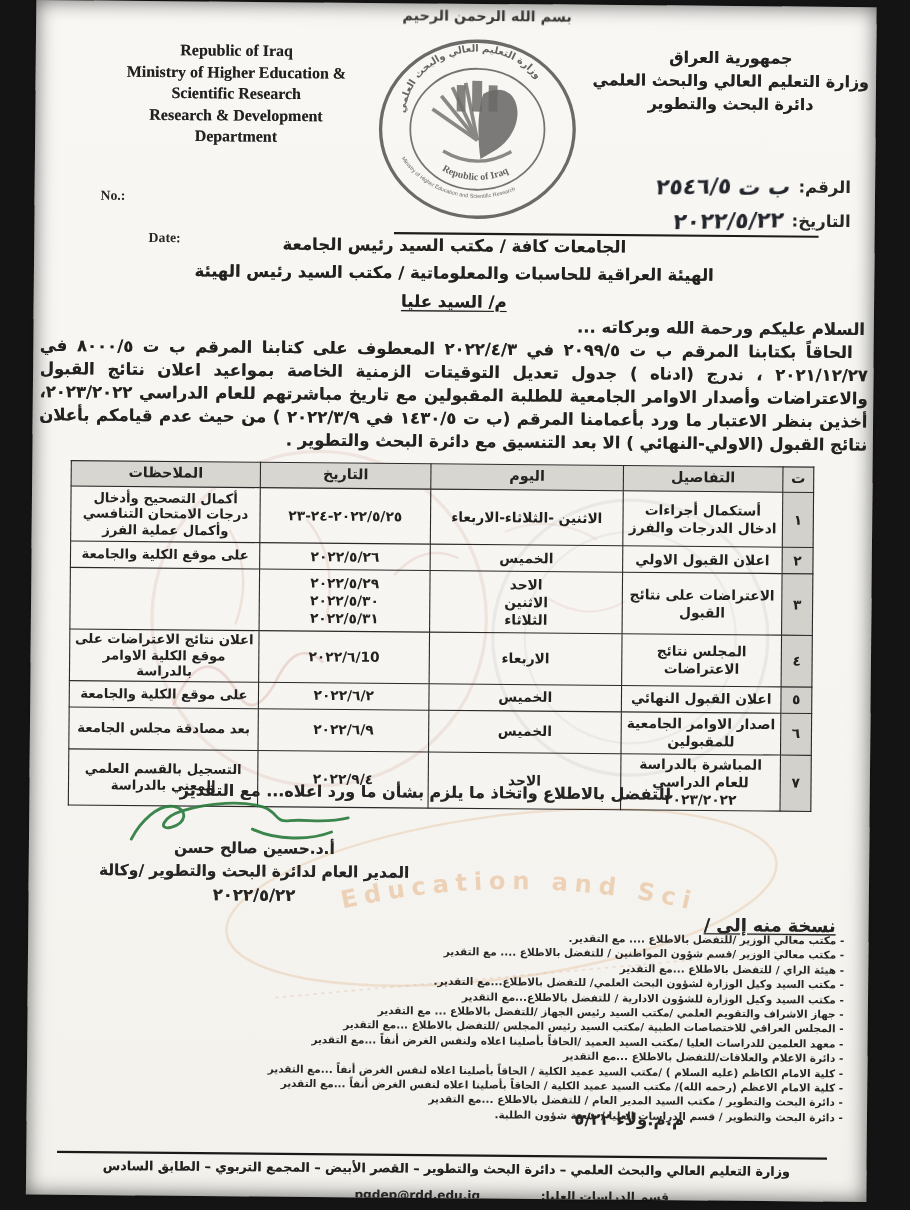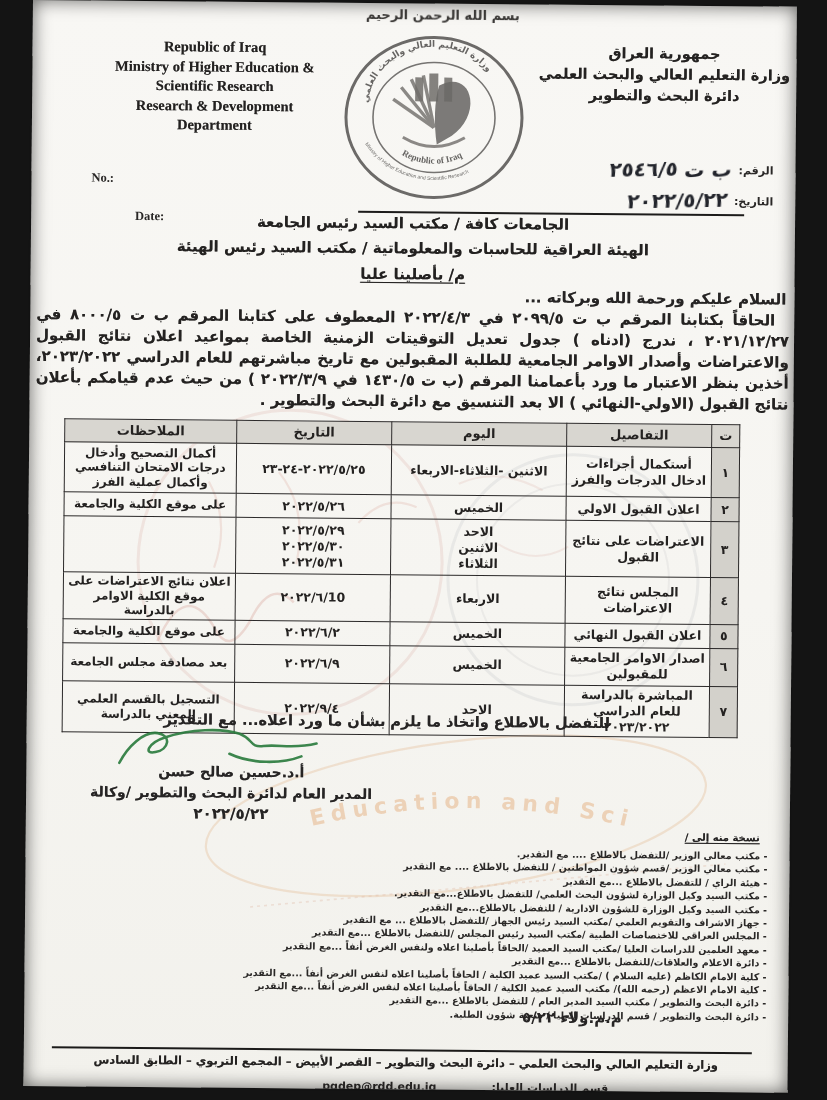--- a/index.html
+++ b/index.html
@@ -23,21 +23,21 @@
   .en-header{left:55px;top:36px;width:255px;text-align:center;
     font-family:"Liberation Serif","DejaVu Serif",serif;font-weight:bold;
     font-size:14.5px;line-height:19.5px;color:#232120;}
   .no-date-label{left:60px;font-family:"Liberation Serif",serif;font-weight:bold;font-size:12.5px;color:#2a2827;text-align:center;}
   .basmala{left:322px;top:4px;width:176px;text-align:center;font-size:13px;font-weight:bold;
     color:#3a3836;filter:blur(.3px);direction:rtl;}
   .emblem{left:305px;top:26px;width:195px;height:172px;opacity:.82;}
   .ar-header{left:498px;top:38px;width:268px;text-align:center;direction:rtl;
     font-size:14.5px;font-weight:bold;line-height:21px;color:#242221;}
   .ref-row{display:flex;direction:rtl;align-items:center;gap:7px;}
-  .ref-label{font-size:11px;font-weight:bold;color:#2a2827;}
+  .ref-label{font-size:15px;font-weight:bold;color:#2a2827;}
   .hand{font-size:20px;font-weight:bold;color:#23252c;letter-spacing:2px;
     transform:skewX(-7deg) rotate(-1.5deg);filter:blur(.25px);}
   .hand.small-gap{letter-spacing:1px;}
   .date-underline{left:327px;top:208px;width:386px;border-top:2px solid #1d1c1b;}
   
   .addressing{left:110px;top:211px;width:544px;text-align:center;direction:rtl;
     font-size:15px;font-weight:bold;color:#232120;}
   .addressing .l2{margin-top:7px;}
   .subject{margin-top:8px;display:inline-block;text-decoration:underline;text-underline-offset:3px;}
   .salutation{right:8px;top:284px;direction:rtl;font-size:15px;font-weight:bold;}
@@ -54,21 +54,21 @@
   table.sched td.col-date{direction:ltr;}
   table.sched td.col-notes{line-height:14.5px;font-size:12px;}
   
   .closing{left:80px;width:560px;top:710px;text-align:center;direction:rtl;
     font-size:14.5px;font-weight:bold;}
   .sig-squiggle{left:85px;top:720px;width:215px;height:52px;}
   .sig-block{left:40px;top:760px;width:330px;text-align:center;direction:rtl;
     font-size:14px;font-weight:bold;line-height:21px;}
   .sig-date{font-size:15px;letter-spacing:1px;}
   
-  .cc-heading{right:30px;top:826px;direction:rtl;font-size:10px;font-weight:bold;
+  .cc-heading{right:30px;top:826px;direction:rtl;font-size:16px;font-weight:bold;
     text-decoration:underline;text-underline-offset:2px;}
   .cc-list{right:22px;top:843px;left:60px;direction:rtl;text-align:right;
     font-size:9.5px;font-weight:600;line-height:13.4px;color:#2a2827;list-style:none;margin:0;padding:0;}
   .cc-list div::before{content:"- ";font-weight:bold;}
   .cc-typist{left:498px;top:1004px;direction:rtl;font-size:15px;font-weight:bold;}
   
   .footer-rule{left:28px;right:36px;top:1046px;border-top:2.5px solid #1b1a19;}
   .footer-line1{left:20px;right:20px;top:1052px;text-align:center;direction:rtl;
     font-size:11.5px;font-weight:bold;color:#242221;}
   .footer-line2{left:20px;right:20px;top:1077px;display:flex;direction:rtl;
@@ -156,21 +156,21 @@
   </div>
   <div class="abs ref-row" style="right:22px;top:183px;">
     <span class="ref-label">التاريخ:</span>
     <span class="hand" style="direction:ltr;">٢٠٢٢/٥/٢٢</span>
   </div>
   <div class="abs date-underline"></div>
 
   <div class="abs addressing ink">
     <div>الجامعات كافة / مكتب السيد رئيس الجامعة</div>
     <div class="l2">الهيئة العراقية للحاسبات والمعلوماتية / مكتب السيد رئيس الهيئة</div>
-    <div><span class="subject">م/ بأصلينا عليا</span></div>
+    <div><span class="subject">م/ السيد عليا</span></div>
   </div>
 
   <div class="abs salutation ink">السلام عليكم ورحمة الله وبركاته ...</div>
   <div class="abs body-par ink">الحاقاً بكتابنا المرقم ب ت ٢٠٩٩/٥ في ٢٠٢٢/٤/٣ المعطوف على كتابنا المرقم ب ت ٨٠٠٠/٥ في ٢٠٢١/١٢/٢٧ ، ندرج (ادناه ) جدول تعديل التوقيتات الزمنية الخاصة بمواعيد اعلان نتائج القبول والاعتراضات وأصدار الاوامر الجامعية للطلبة المقبولين مع تاريخ مباشرتهم للعام الدراسي ٢٠٢٣/٢٠٢٢، أخذين بنظر الاعتبار ما ورد بأعمامنا المرقم (ب ت ١٤٣٠/٥ في ٢٠٢٢/٣/٩ ) من حيث عدم قيامكم بأعلان نتائج القبول (الاولي-النهائي ) الا بعد التنسيق مع دائرة البحث والتطوير .</div>
 
   <table class="sched">
     <colgroup>
       <col style="width:28px">
         <col style="width:145px">
         <col style="width:175px">

